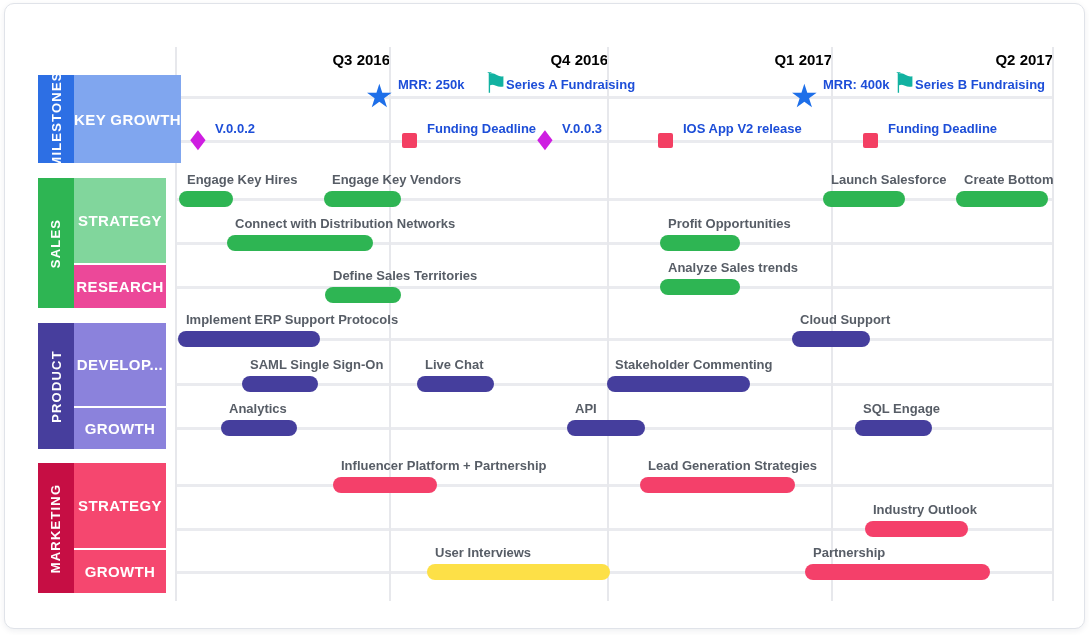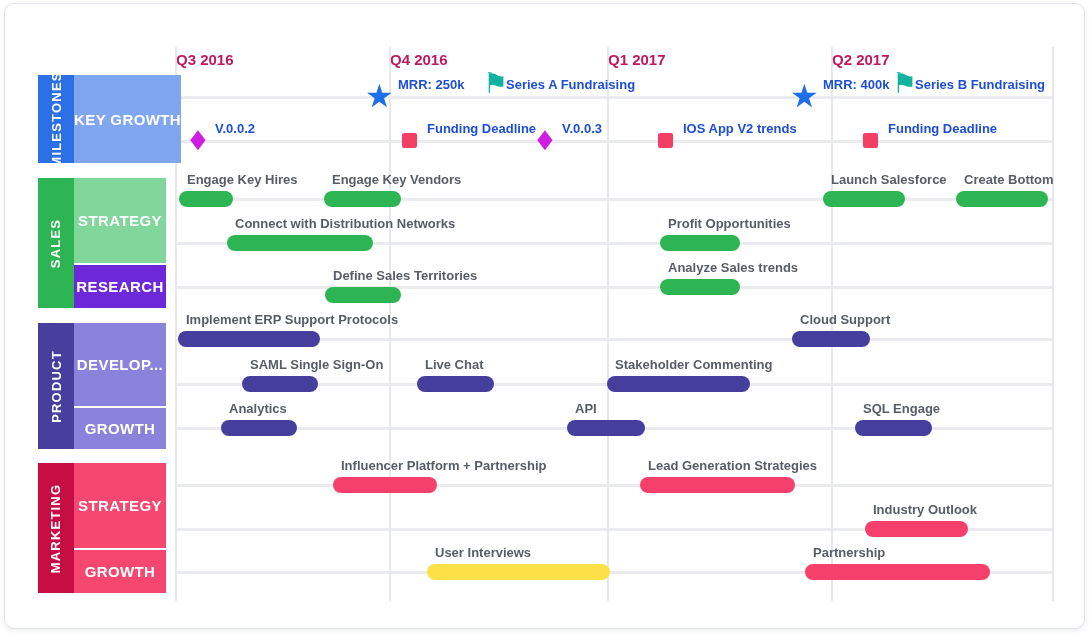--- a/index.html
+++ b/index.html
@@ -1,21 +1,21 @@
 <!DOCTYPE html>
 <html><head>
 <meta charset="utf-8">
 <style>
   html,body{margin:0;padding:0;background:#ffffff;font-family:"Liberation Sans","DejaVu Sans",sans-serif;}
   .stage{position:relative;width:1089px;height:635px;overflow:hidden;}
   .card{position:absolute;left:4px;top:3px;width:1079px;height:624px;background:#fff;
         border:1px solid #e0e3e9;border-radius:10px;box-shadow:0 2px 6px rgba(20,30,60,.07);}
   
-  .qlabel{position:absolute;top:49px;height:22px;line-height:22px;text-align:left;
-          font-size:15px;font-weight:700;color:#be185d;}
+  .qlabel{position:absolute;top:49px;height:22px;line-height:22px;text-align:right;
+          font-size:15px;font-weight:700;color:#000000;}
   .q0{left:176px;width:214px}.q1{left:390px;width:218px}.q2{left:608px;width:224px}.q3{left:832px;width:221px}
   
   .vline{position:absolute;top:47px;height:554px;width:2px;background:#e7e8ec;}
   .rowline{position:absolute;left:176px;width:877px;height:3px;background:#eaebef;border-radius:2px;}
   
   .side-group{position:absolute;left:38px;width:128px;display:flex;}
   .sg-0{top:75px;height:88px}.sg-1{top:178px;height:130px}.sg-2{top:323px;height:126px}.sg-3{top:463px;height:130px}
   .side-dark{width:36px;display:flex;align-items:center;justify-content:center;}
   .side-dark span{transform:rotate(-90deg);white-space:nowrap;color:#fff;font-size:13px;font-weight:700;letter-spacing:1.2px;}
   .side-lanes{flex:1;display:flex;flex-direction:column;}
@@ -148,21 +148,21 @@
       <div class="milestone" style="left: 410px; top: 141px;">
         <div class="ms-icon i-square" style="background: rgb(243, 63, 99);"></div>
         <div class="ms-label">Funding Deadline</div>
       </div>
       <div class="milestone" style="left: 545px; top: 141px;">
         <div class="ms-icon i-diamond" style="color: rgb(206, 30, 225);">◆</div>
         <div class="ms-label">V.0.0.3</div>
       </div>
       <div class="milestone" style="left: 666px; top: 141px;">
         <div class="ms-icon i-square" style="background: rgb(243, 63, 99);"></div>
-        <div class="ms-label">IOS App V2 trends</div>
+        <div class="ms-label">IOS App V2 release</div>
       </div>
       <div class="milestone" style="left: 871px; top: 141px;">
         <div class="ms-icon i-square" style="background: rgb(243, 63, 99);"></div>
         <div class="ms-label">Funding Deadline</div>
       </div>
     </div>
 
   <div class="side-group sg-0">
     <div class="side-dark" style="background: rgb(45, 111, 228);">
         <span>MILESTONES</span>
@@ -170,21 +170,21 @@
     <div class="side-lanes">
       <div class="side-lane lane-only" style="background: rgb(128, 166, 239);">KEY GROWTH</div>
     </div>
   </div>
   <div class="side-group sg-1">
     <div class="side-dark" style="background: rgb(46, 181, 83);">
         <span>SALES</span>
       </div>
     <div class="side-lanes">
       <div class="side-lane lane-a" style="background: rgb(129, 214, 156);">STRATEGY</div>
-      <div class="side-lane lane-b" style="background: #6d28d9;">RESEARCH</div>
+      <div class="side-lane lane-b" style="background: #ec4899;">RESEARCH</div>
     </div>
   </div>
   <div class="side-group sg-2">
     <div class="side-dark" style="background: rgb(71, 62, 157);">
         <span>PRODUCT</span>
       </div>
     <div class="side-lanes">
       <div class="side-lane lane-a" style="background: rgb(139, 130, 220);">DEVELOP...</div>
       <div class="side-lane lane-b" style="background: rgb(139, 130, 220);">GROWTH</div>
     </div>

